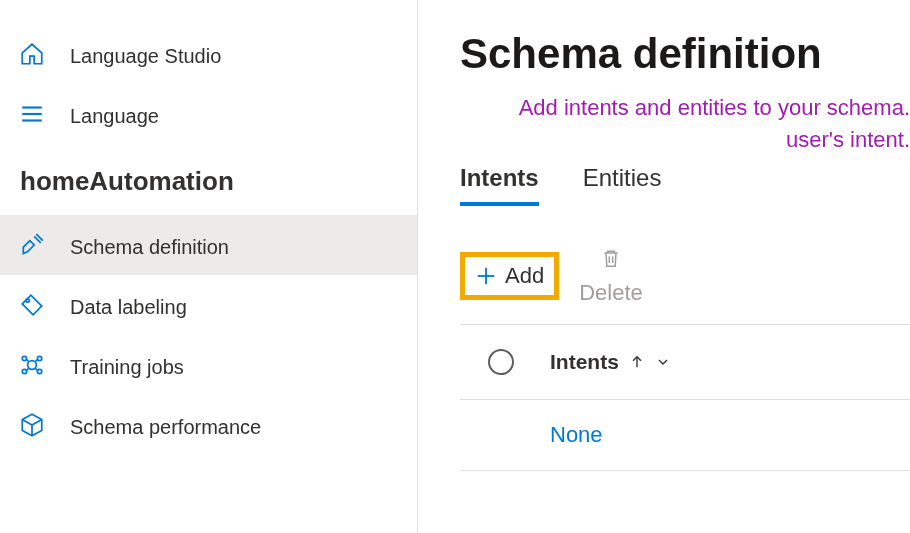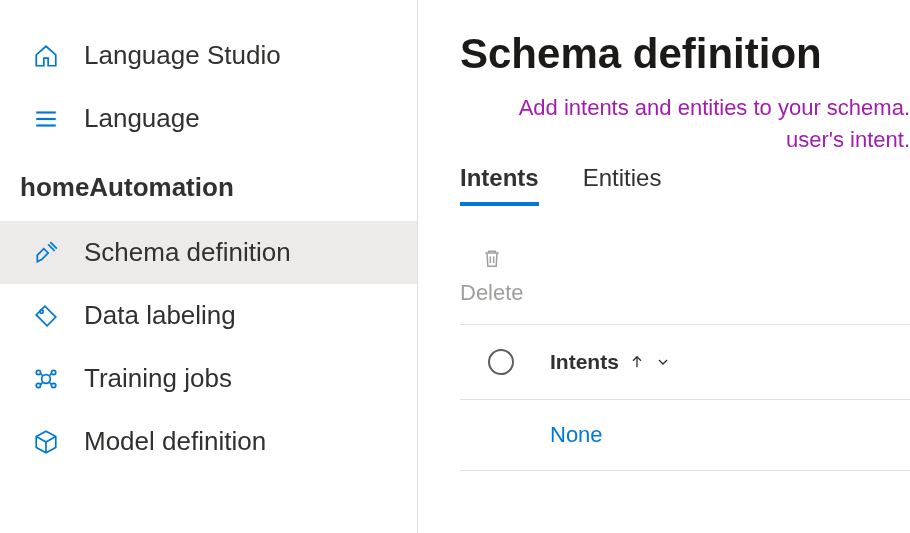--- a/index.html
+++ b/index.html
@@ -12,24 +12,24 @@
       overflow: hidden;
       display: flex;
     }
     .sidebar {
       width: 418px;
       border-right: 1px solid #e1dfdd;
       padding-top: 24px;
     }
     .nav-item {
       display: flex;
-      align-items: center;
-      padding: 16px 32px;
-      cursor: pointer;
-      font-size: 26px;
+      align-items: flex-end;
+      padding: 16px 18px;
+      cursor: pointer;
+      font-size: 20px;
       color: #323130;
     }
     .nav-item.active {
       background: #edebe9;
     }
     .nav-item .icon {
       width: 28px;
       height: 28px;
       display: flex;
       align-items: center;
@@ -206,34 +206,41 @@
     <span>Training jobs</span>
   </div>
   <div class="nav-item">
     <span class="icon">
       <svg viewBox="0 0 24 24" fill="none" stroke="currentColor" stroke-width="1.6">
           <path d="M12 2 L21 7 L21 17 L12 22 L3 17 L3 7 Z"></path>
           <path d="M3 7 L12 12 L21 7"></path>
           <line x1="12" y1="12" x2="12" y2="22"></line>
         </svg>
     </span>
-    <span>Model definition</span>
+    <span>Schema performance</span>
   </div>
 </nav>
 
 <main class="main">
   <h1 class="page-title">Schema definition</h1>
   <p class="page-desc">Add intents and entities to your schema. user's intent.</p>
 
   <div class="tabs">
     <div class="tab active">Intents</div>
     <div class="tab">Entities</div>
   </div>
 
   <div class="toolbar">
+    <div class="add-btn">
+      <svg class="plus" viewBox="0 0 24 24" fill="none" stroke="currentColor" stroke-width="2">
+          <line x1="12" y1="3" x2="12" y2="21"></line>
+          <line x1="3" y1="12" x2="21" y2="12"></line>
+        </svg>
+      <span>Add</span>
+    </div>
     <div class="delete-btn">
       <svg viewBox="0 0 24 24" fill="none" stroke="currentColor" stroke-width="1.8">
           <path d="M4 6 H20"></path>
           <path d="M8 6 V4 H16 V6"></path>
           <path d="M6 6 L7 22 H17 L18 6"></path>
           <line x1="10" y1="10" x2="10" y2="18"></line>
           <line x1="14" y1="10" x2="14" y2="18"></line>
         </svg>
       <span>Delete</span>
     </div>

